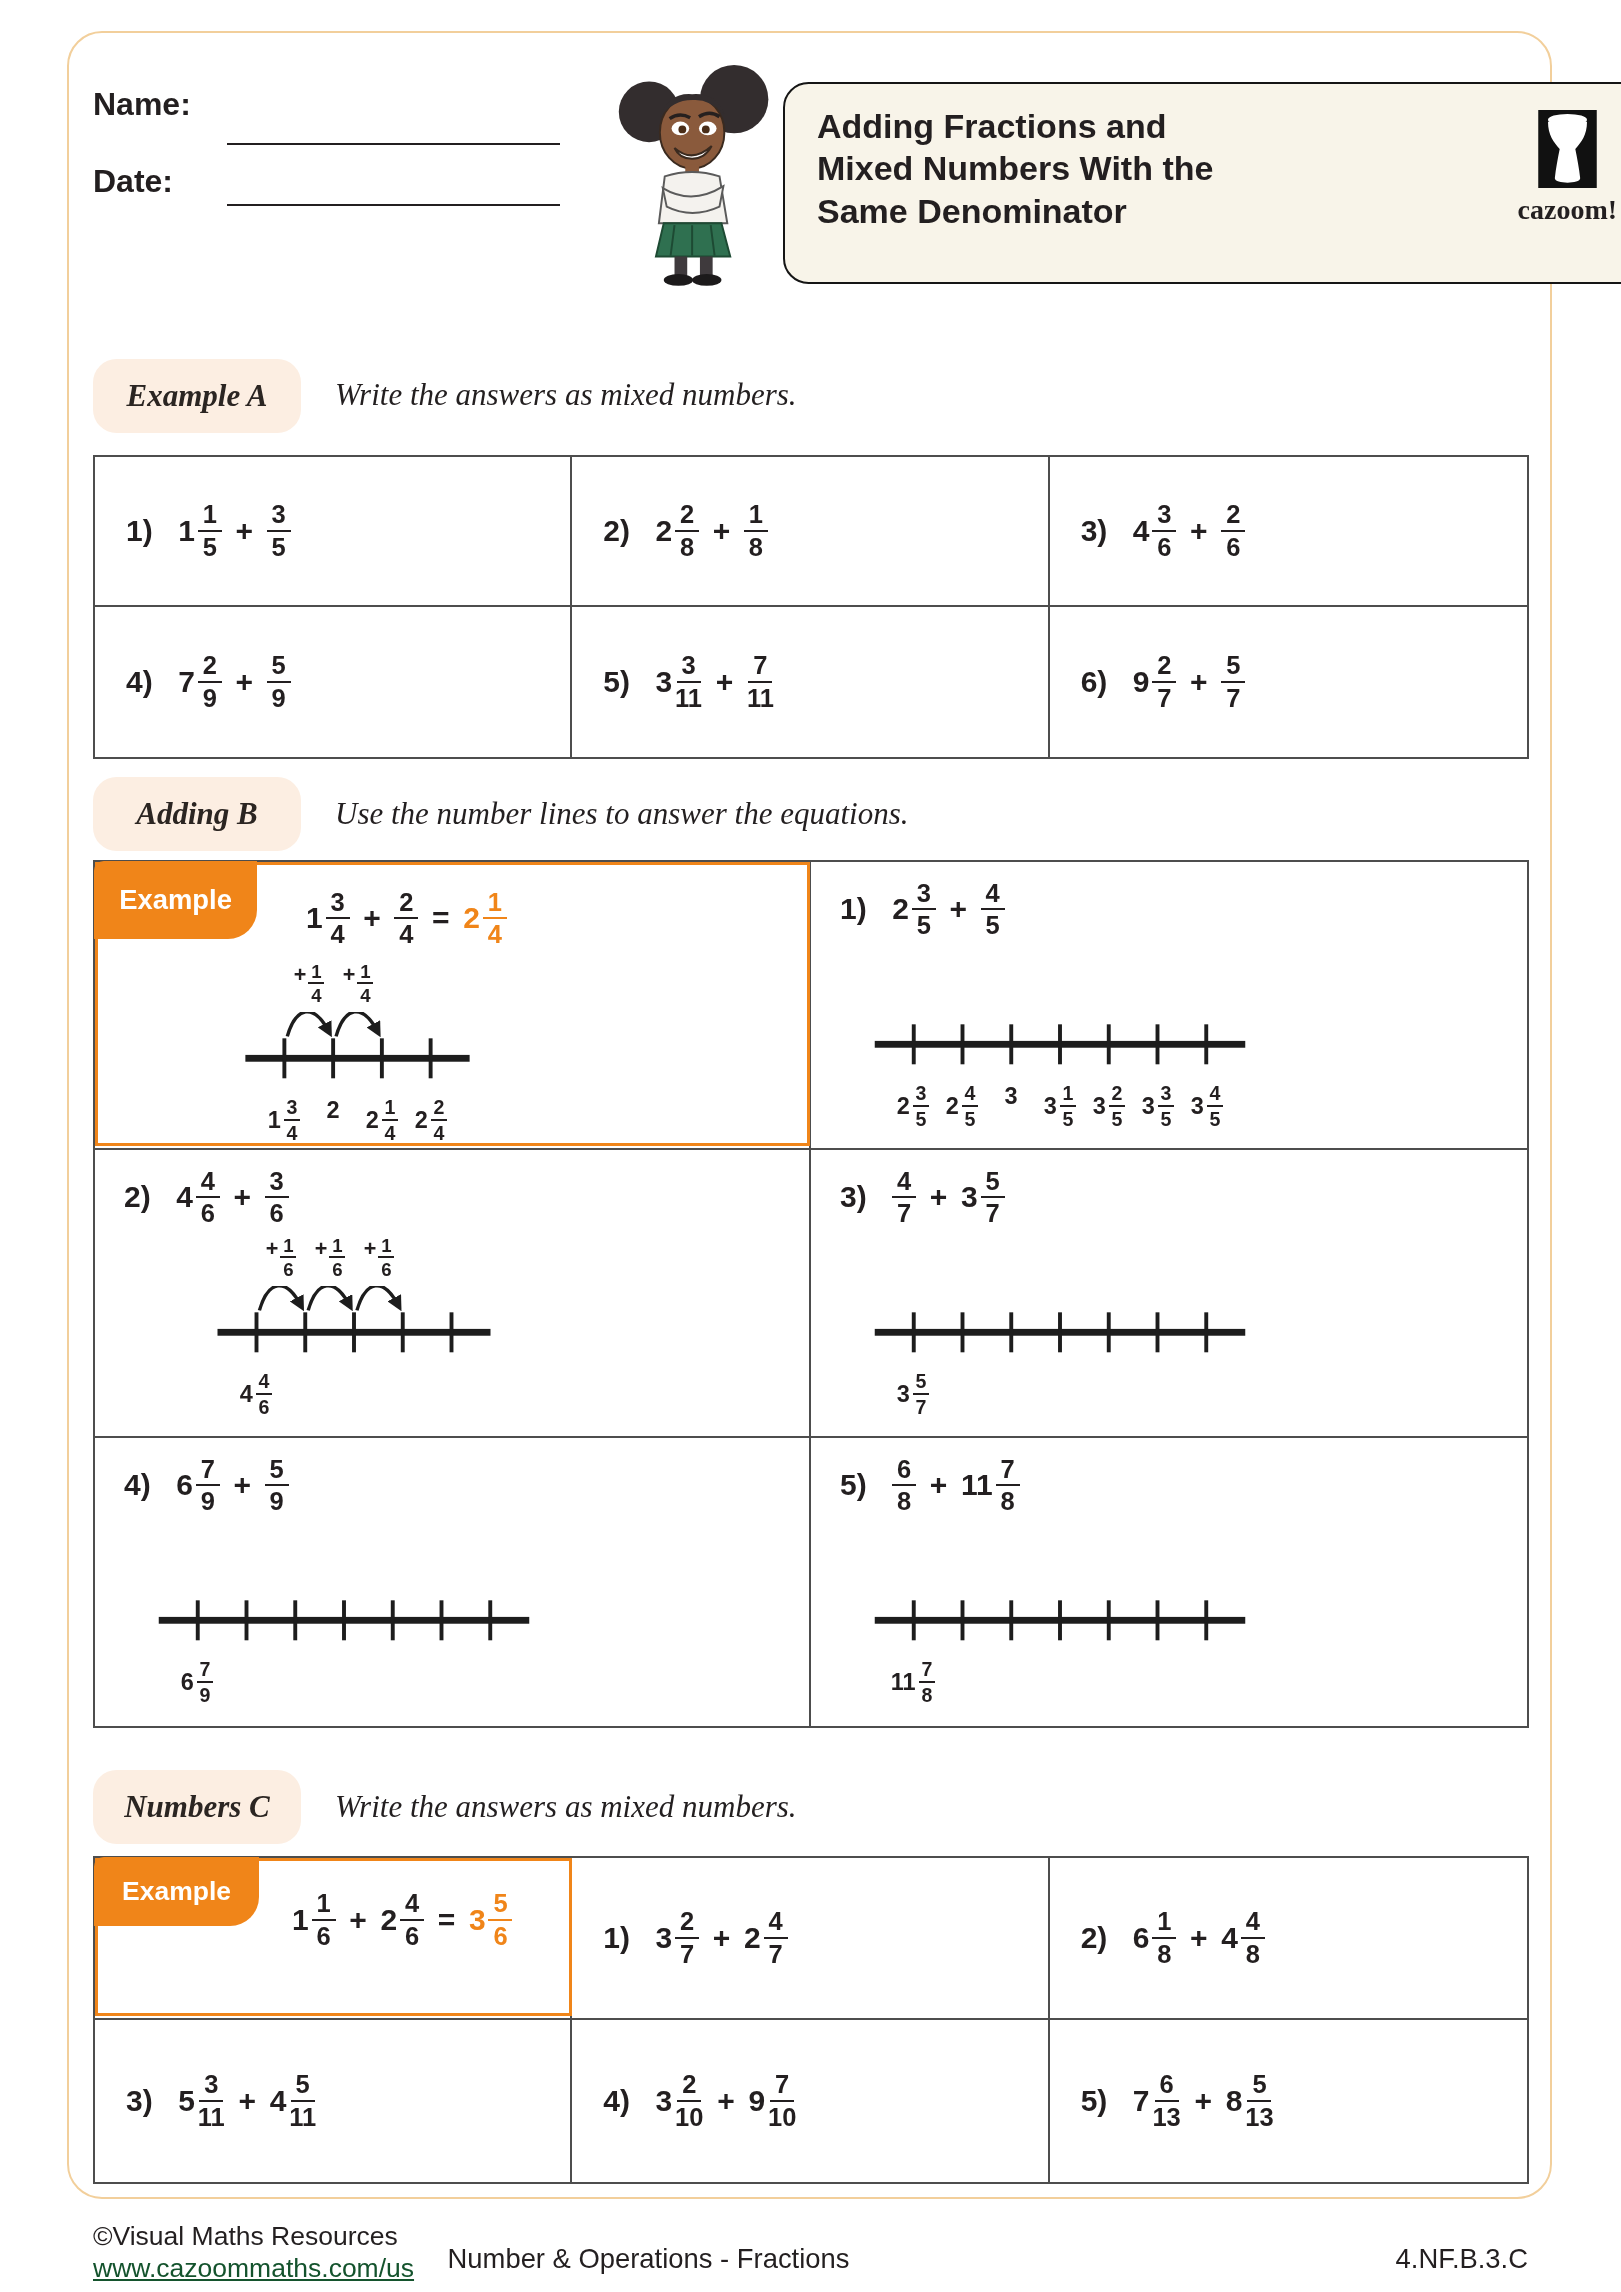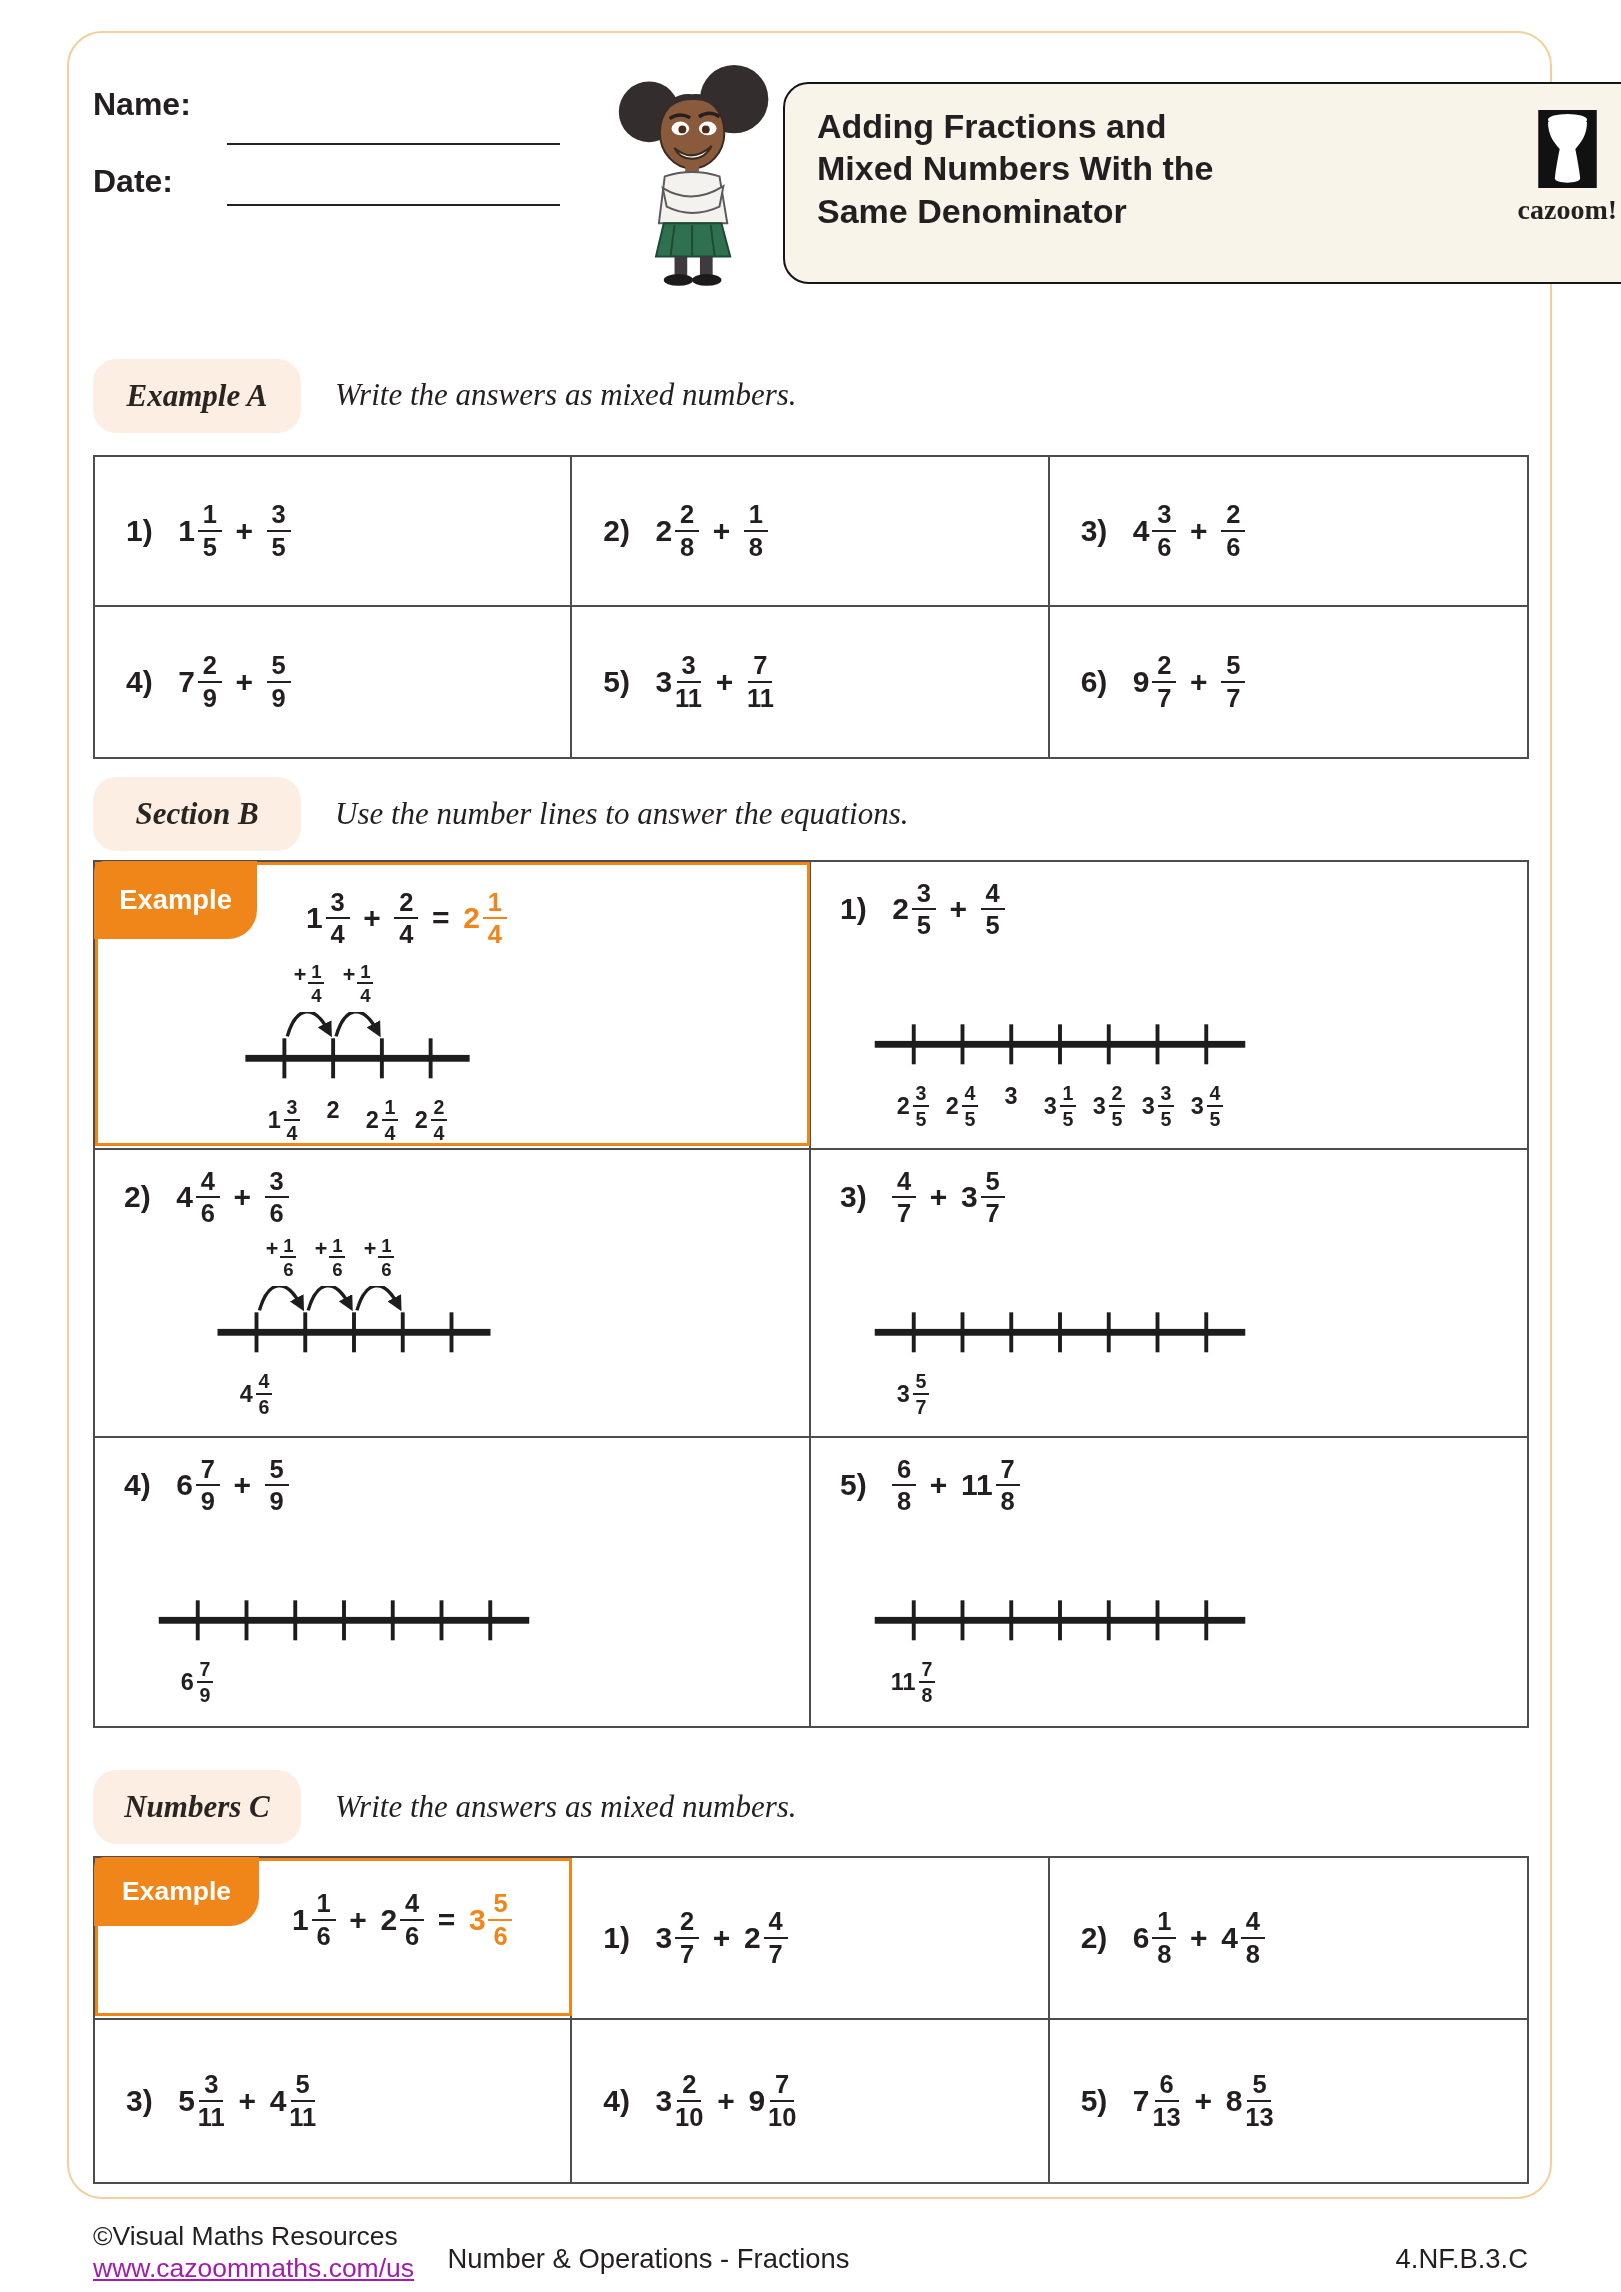--- a/index.html
+++ b/index.html
@@ -86,21 +86,21 @@
           font-family:"Liberation Sans",sans-serif}
   #table-b .ex-tab{width:163px;height:78px;font-size:27.4px}
   #table-c .ex-tab{width:165px;height:69px;font-size:26.5px}
   .ex-eq{position:absolute}
   #table-b .ex-eq{left:208px;top:23.5px}
   #table-c .ex-eq{left:194px;top:29px}
   .nl.ex-nl{left:145px;top:93px}
 
   
   .foot-left{position:absolute;left:93px;top:2221px;font-size:26.5px}
-  .foot-link{position:absolute;left:93px;top:2253px;font-size:26.5px;color:#a21caf;text-decoration:underline;cursor:pointer}
+  .foot-link{position:absolute;left:93px;top:2253px;font-size:26.5px;color:#14532d;text-decoration:underline;cursor:pointer}
   .foot-center{position:absolute;left:0;top:2243px;width:1297px;text-align:center;font-size:27.4px}
   .foot-right{position:absolute;right:93px;top:2243px;font-size:27.4px}
 </style>
 </head>
 <body>
 
 <div class="frame"></div>
 
 <div class="hdr-label" id="name-label">Name:</div>
 <div class="write-line" id="name-line"></div>
@@ -254,21 +254,21 @@
         <span class="mixed">
           <span class="frac">
             <span class="num">5</span>
             <span class="den">7</span>
           </span>
         </span>
       </span>
     </div>
   </div>
 
-<div class="pill" id="pill-b">Section B</div>
+<div class="pill" id="pill-b">Adding B</div>
 <div class="instr" id="instr-b">Use the number lines to answer the equations.</div>
 <div class="ptable" id="table-b">
     <div class="cell">
       <div class="ex-box">
         <div class="ex-tab">Example</div>
         <span class="expr sz-lg ex-eq">
           <span class="mixed">
             <span class="whole">1</span>
             <span class="frac">
               <span class="num">3</span>

